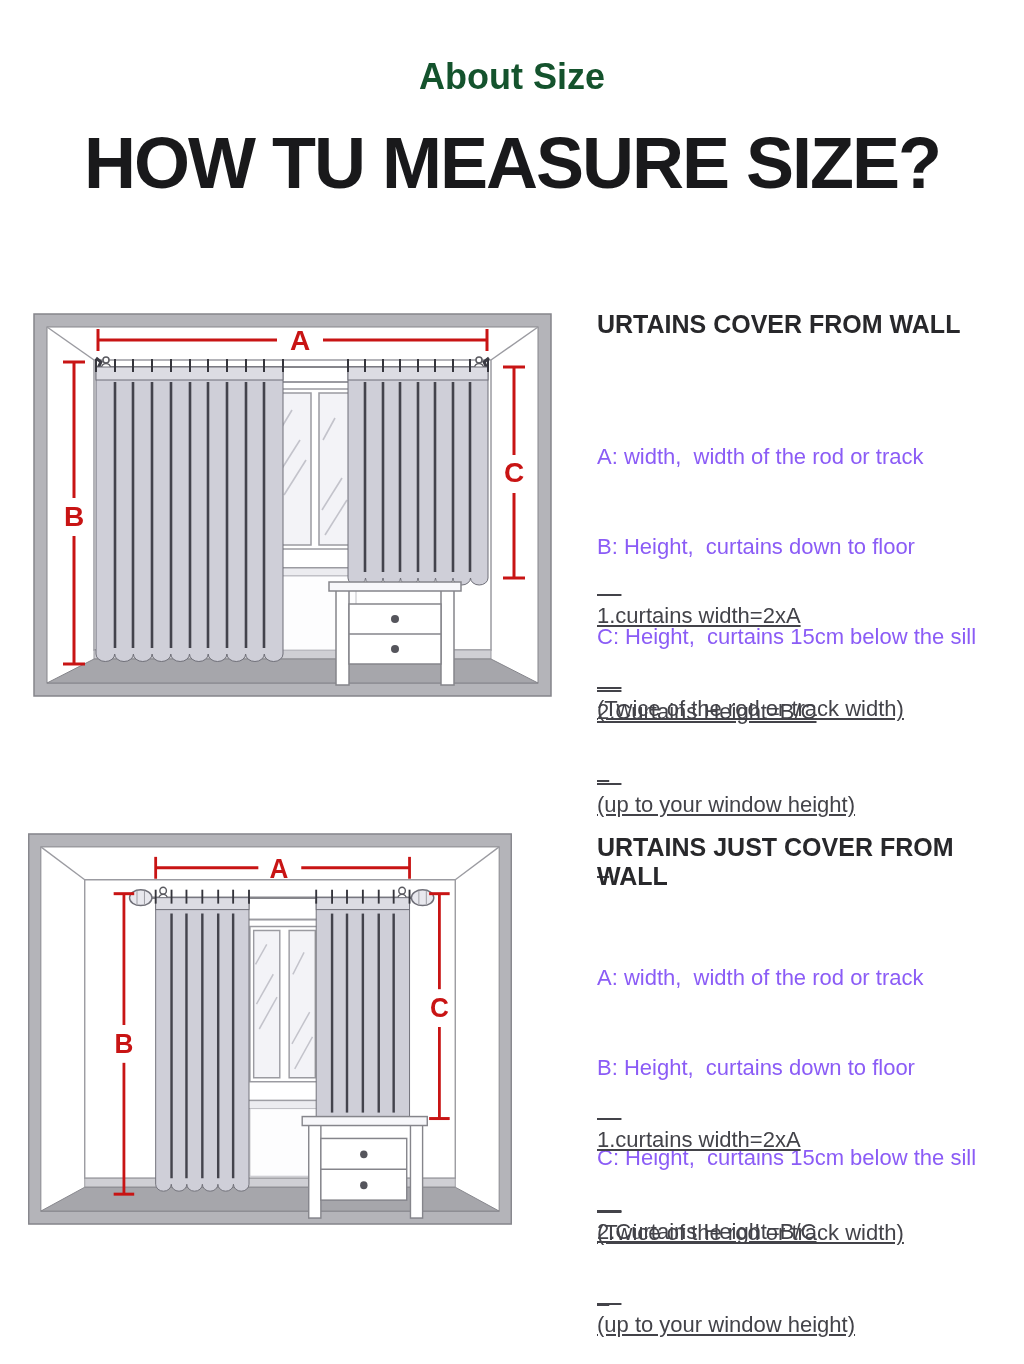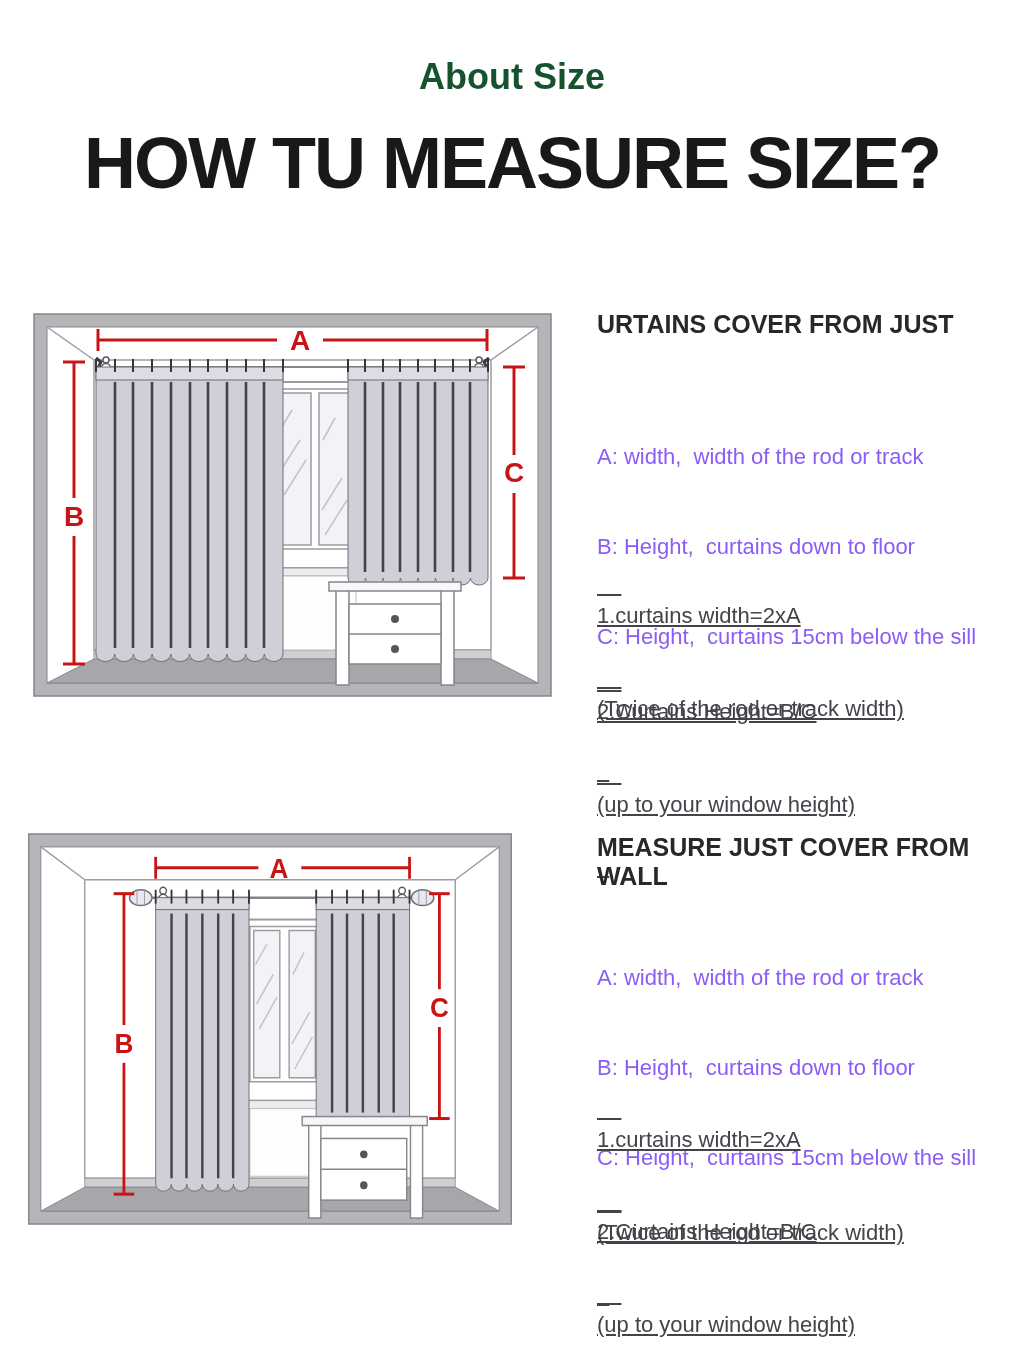--- a/index.html
+++ b/index.html
@@ -148,21 +148,21 @@
     </g>
     <g>
       <line class="dim" x1="473" y1="57" x2="495" y2="57"></line>
       <line class="dim" x1="473" y1="268" x2="495" y2="268"></line>
       <line class="dim" x1="484" y1="57" x2="484" y2="145"></line>
       <line class="dim" x1="484" y1="183" x2="484" y2="268"></line>
       <text class="dimlabel" x="484" y="172">C</text>
     </g>
   </svg>
 
-  <div class="sec-heading" style="top:310px;">URTAINS COVER FROM JUST</div>
+  <div class="sec-heading" style="top:310px;">URTAINS COVER FROM WALL</div>
   <div class="sec-lines" style="top:382px;">
     <div>A: width,  width of the rod or track</div>
     <div>B: Height,  curtains down to floor</div>
     <div>C: Height,  curtains 15cm below the sill</div>
   </div>
   <div class="sec-formula" style="top:538px;">
     <div>1.curtains width=2xA</div>
     <div>(Twice of the rod or track width)</div>
   </div>
   <div class="sec-formula" style="top:634px;">
@@ -278,21 +278,21 @@
     </g>
     <g>
       <line class="dim" x1="433" y1="64" x2="455" y2="64"></line>
       <line class="dim" x1="433" y1="290" x2="455" y2="290"></line>
       <line class="dim" x1="444" y1="64" x2="444" y2="160"></line>
       <line class="dim" x1="444" y1="198" x2="444" y2="290"></line>
       <text class="dimlabel" x="444" y="188">C</text>
     </g>
   </svg>
 
-  <div class="sec-heading" style="top:833px;">MEASURE JUST COVER FROM WALL</div>
+  <div class="sec-heading" style="top:833px;">URTAINS JUST COVER FROM WALL</div>
   <div class="sec-lines" style="top:903px;">
     <div>A: width,  width of the rod or track</div>
     <div>B: Height,  curtains down to floor</div>
     <div>C: Height,  curtains 15cm below the sill</div>
   </div>
   <div class="sec-formula" style="top:1062px;">
     <div>1.curtains width=2xA</div>
     <div>(Twice of the rod or track width)</div>
   </div>
   <div class="sec-formula" style="top:1154px;">

